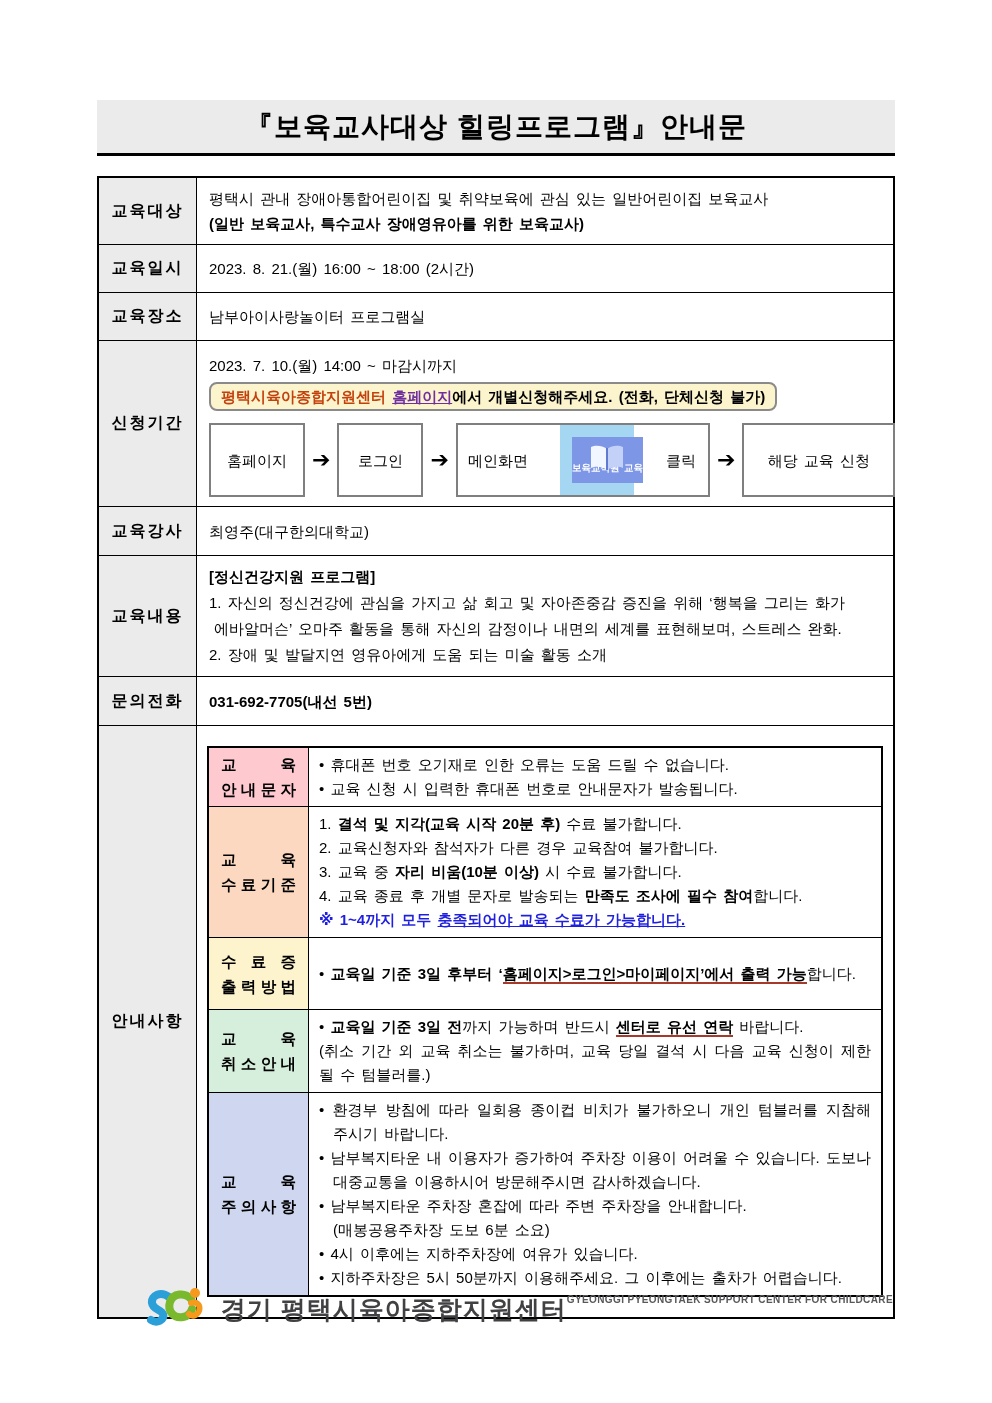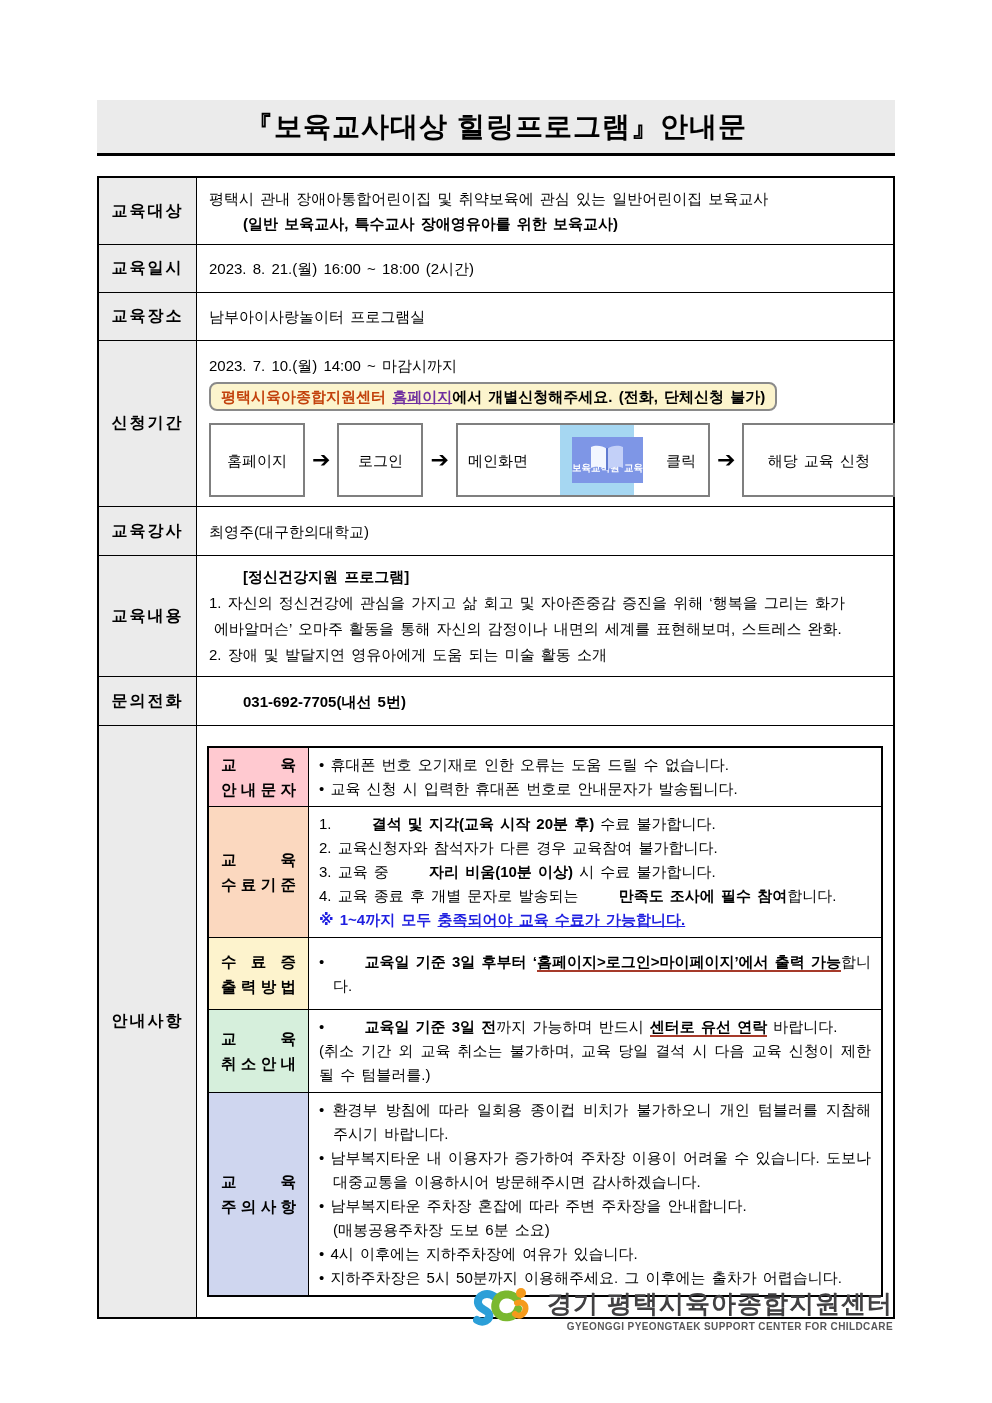--- a/index.html
+++ b/index.html
@@ -15,21 +15,21 @@
 
   
   .main-table { margin-top:20px; border:2px solid #000; }
   .row { display:flex; border-bottom:1px solid #000; }
   .row:last-child { border-bottom:none; }
   .cell-label { width:98px; flex:0 0 98px; background:#ebebeb; border-right:1px solid #000;
     display:flex; align-items:center; justify-content:center;
     font-size:16px; font-weight:700; letter-spacing:2px; }
   .cell-content { flex:1; padding:8px 12px; font-size:15px; line-height:25px; word-spacing:2px; }
   .vcenter { display:flex; flex-direction:column; justify-content:center; }
-  .b { font-weight:700;margin-left:34px; }
+  .b { font-weight:700; }
 
   
   .notice-box { margin-top:4px; width:fit-content; max-width:100%; background:#fcf4cd;
     border:2px solid #8a8a8a; border-radius:8px; padding:0 10px; line-height:25px; font-weight:700; }
   .txt-blue { color:#c2410c; }
   .txt-purple { color:#7030a0; text-decoration:underline; }
   .flow { display:flex; align-items:center; margin-top:12px; gap:7px; }
   .flow-box { border:2px solid #7f7f7f; height:74px; display:flex; align-items:center;
     justify-content:center; font-size:15px; background:#fff; }
   .fb1 { width:96px; } .fb2 { width:86px; } .fb4 { width:153px; }
@@ -59,21 +59,21 @@
   .bg-green { background:#d6efdc; }
   .bg-lav { background:#cfd6ef; }
   .bullet-item { padding-left:14px; text-indent:-14px; }
   .bullet-item.nb { text-indent:0; }
   .note-blue { color:#1f1fe0; font-weight:700; }
   .u-blue { text-decoration:underline; }
   .u-red { border-bottom:2px solid #a63a2a; font-weight:700; }
 
   
   .footer { position:absolute; right:99px; top:1283px; display:flex; align-items:center; gap:8px; }
-  .footer-texts { display:flex; flex-direction:column; align-items:flex-end; }
+  .footer-texts { display:flex; flex-direction:row; align-items:flex-start; }
   .footer-kr { font-size:25px; font-weight:700; color:#414042; letter-spacing:1px; }
   .footer-en { font-size:10px; font-weight:700; color:#58585a; letter-spacing:0.4px; margin-top:1px; }
 </style>
 </head>
 <body>
 
 <div class="page">
   <div class="content">
 
     <div class="title-bar">

